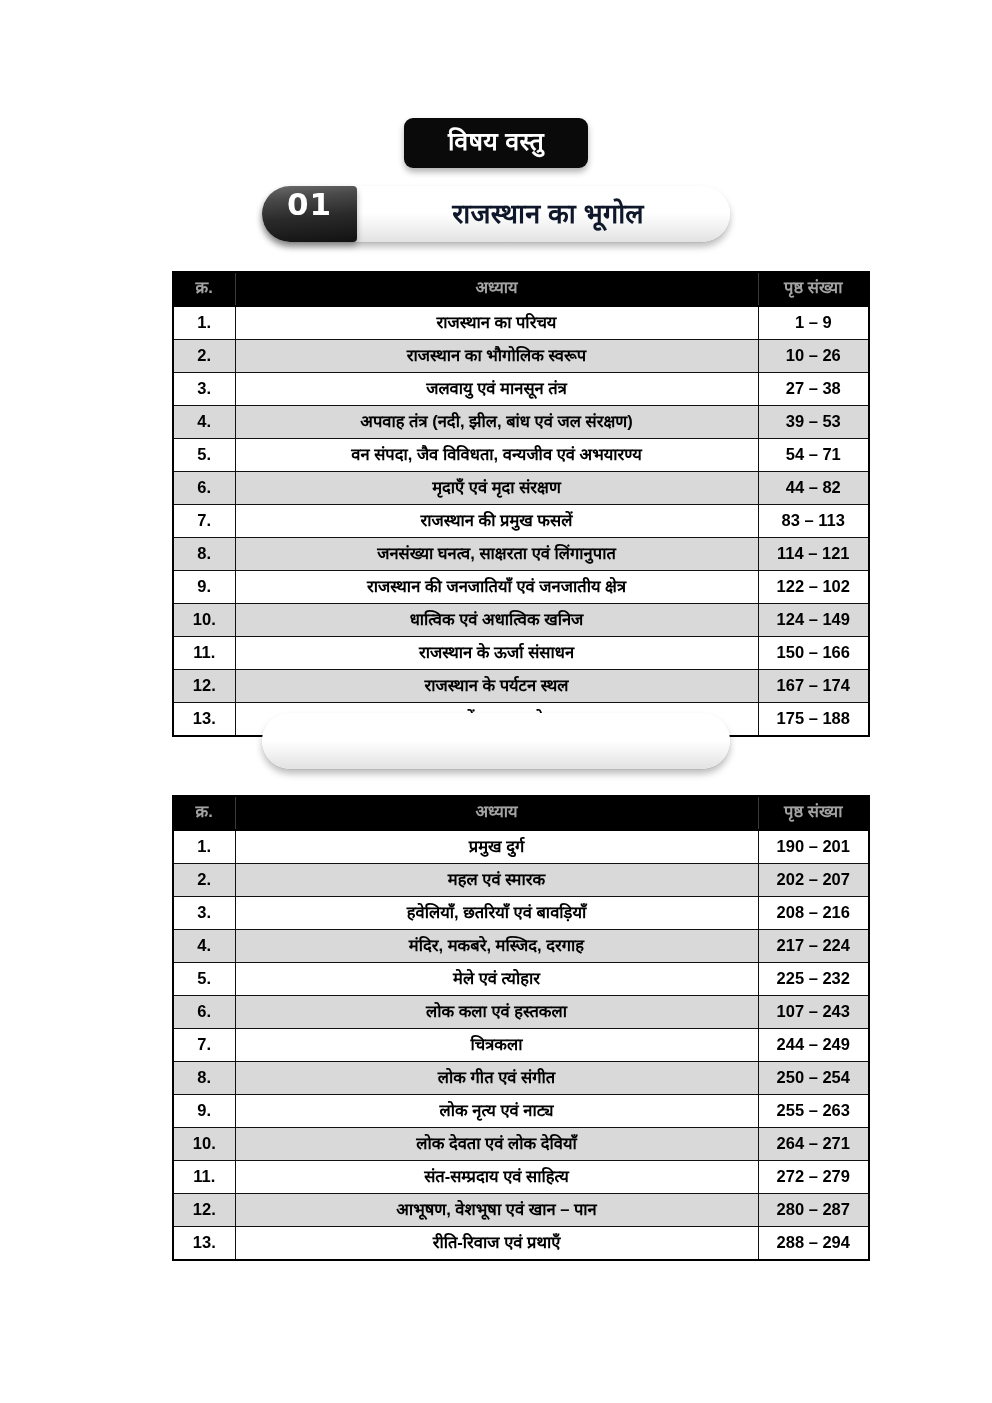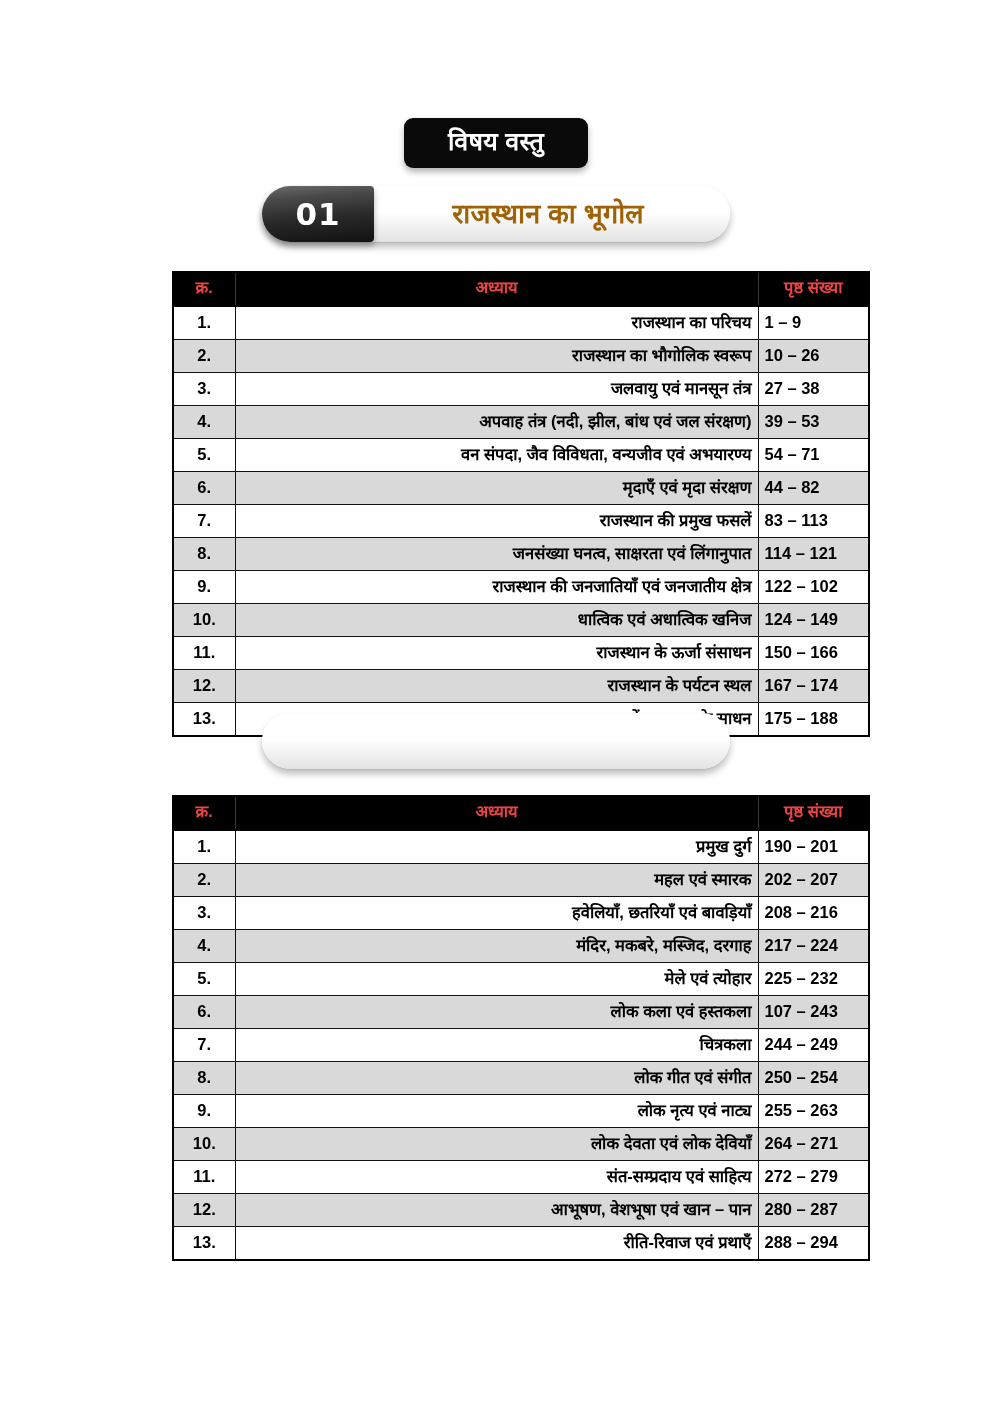--- a/index.html
+++ b/index.html
@@ -58,26 +58,25 @@
     height: 56px;
     border-radius: 28px;
     background: linear-gradient(180deg, #ffffff 0%, #ffffff 48%, #f2f2f2 72%, #e2e2e2 100%);
     box-shadow: 0 5px 7px rgba(0,0,0,0.26), 0 1px 0 rgba(0,0,0,0.05);
     width: 100%;
   }
   .banner-badge {
     position: absolute;
     left: 0;
     top: 0;
-    width: 112px;
+    width: 95px;
     height: 56px;
     border-radius: 28px 4px 4px 28px;
     background: linear-gradient(175deg, #6d6d6d 0%, #4a4a4a 22%, #2a2a2a 55%, #111111 100%);
     display: flex;
-    align-items: center;
     justify-content: center;
     box-shadow: 0 4px 6px rgba(0,0,0,0.30);
     z-index: 2;
   }
   .banner-badge-num {
     color: #ffffff;
     font-size: 31px;
     font-weight: bold;
     letter-spacing: 1px;
     font-family: "DejaVu Sans", "Liberation Sans", sans-serif;
@@ -87,21 +86,21 @@
     left: 104px;
     top: 0;
     right: 0;
     height: 56px;
     display: flex;
     align-items: center;
     justify-content: center;
     z-index: 3;
     font-size: 27px;
     font-weight: bold;
-    color: #a16207;
+    color: #0f172a;
     letter-spacing: 0.2px;
     white-space: nowrap;
     padding-bottom: 3px;
     box-sizing: border-box;
   }
 
   
   .toc-table {
     position: absolute;
     border-collapse: collapse;
@@ -109,21 +108,21 @@
     border: 2px solid #000000;
     background: #ffffff;
     font-size: 16.5px;
   }
   .toc-table col.c-sr    { width: 62px; }
   .toc-table col.c-chap  { width: 523px; }
   .toc-table col.c-page  { width: 111px; }
 
   .toc-table thead th {
     background: #000000;
-    color: #ef4444;
+    color: #a3a3a3;
     font-weight: bold;
     font-size: 16.5px;
     height: 29px;
     padding: 0 6px 3px 6px;
     text-align: center;
     border-right: 1px solid #3a3a3a;
     line-height: 1.1;
   }
   .toc-table thead th:last-child { border-right: none; }
 
@@ -136,22 +135,22 @@
     font-weight: bold;
     vertical-align: middle;
   }
   .toc-table tbody td:last-child { border-right: none; }
   .toc-table tbody tr:first-child td { border-top: 2px solid #000000; }
 
   .toc-table tbody tr:nth-child(even) td { background: #d9d9d9; }
   .toc-table tbody tr:nth-child(odd)  td { background: #ffffff; }
 
   td.sr   { text-align: center; border-right: 2px solid #111111; }
-  td.chap { text-align: right; padding-left: 12px; font-weight: bold; margin-top: 17px; }
-  td.page { }
+  td.chap { text-align: center; padding-left: 12px; font-weight: bold; margin-top: 17px; }
+  td.page { text-align: center; }
 
   
   #section-1-banner { left: 262px; top: 186px; width: 468px; }
   #section-2-banner { left: 262px; top: 713px; width: 468px; }
   #table-1 { left: 172px; top: 271px; width: 646px; }
   #table-2 { left: 172px; top: 795px; width: 646px; }
 </style>
 </head>
 <body>
 

